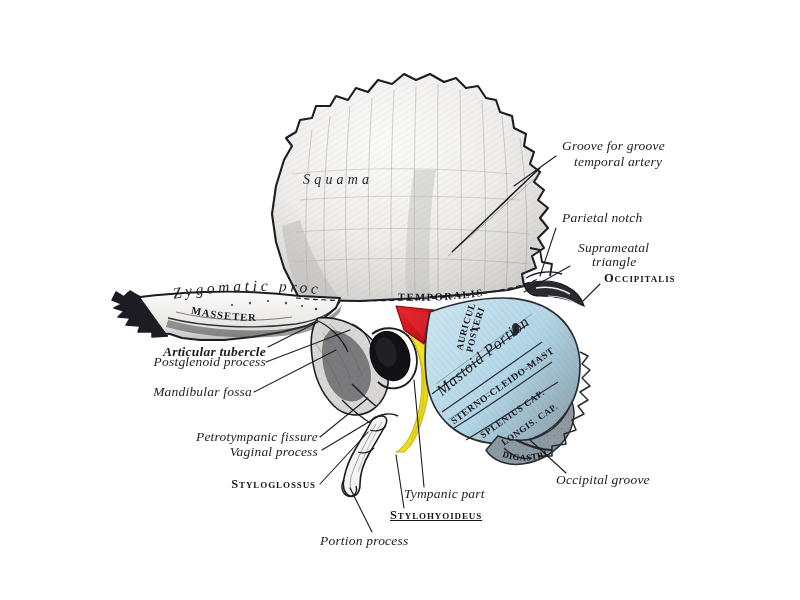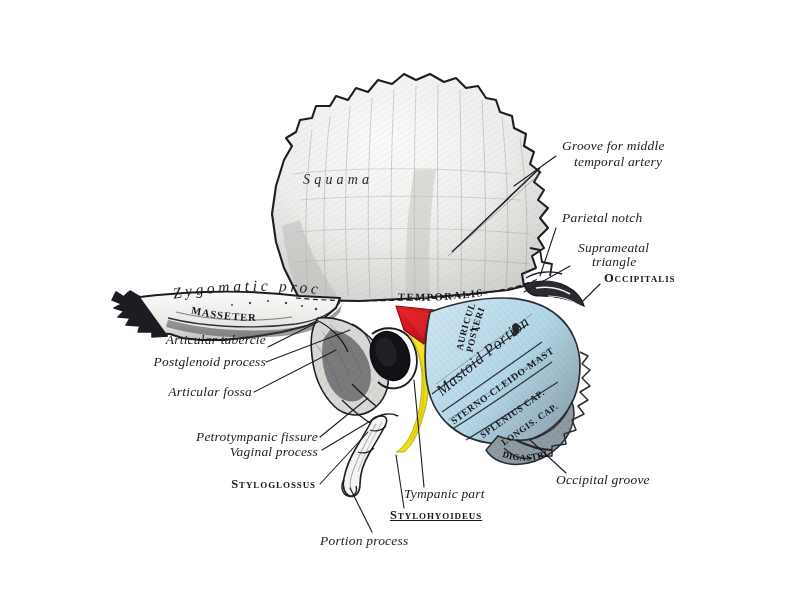--- a/index.html
+++ b/index.html
@@ -383,34 +383,34 @@
         <textPath href="#pAuric1" startOffset="2%">AURICULARIS</textPath>
       </text>
       <text font-family="Liberation Serif, serif" font-size="9.4" font-weight="700" fill="#15151b" letter-spacing="0.7">
         <textPath href="#pAuric2" startOffset="2%">POSTERIOR</textPath>
       </text>
     </g>
   </svg>
 
   <div class="lbl spaced" style="left:303px; top:172px;">Squama</div>
 
-  <div class="lbl italic" style="left:562px; top:138px;">Groove for middle</div>
+  <div class="lbl italic" style="left:562px; top:138px;">Groove for groove</div>
   <div class="lbl italic" style="left:574px; top:154px;">temporal artery</div>
 
   <div class="lbl italic" style="left:562px; top:210px;">Parietal notch</div>
 
   <div class="lbl italic" style="left:578px; top:240px;">Suprameatal</div>
   <div class="lbl italic" style="left:592px; top:254px;">triangle</div>
 
   <div class="lbl smallcaps" style="left:604px; top:271px;">Occipitalis</div>
 
-  <div class="lbl italic right" style="left:22px; top:332px; width:244px;">Articular tubercle</div>
+  <div class="lbl italic right" style="left:22px; top:344px; width:244px;font-weight:bold;">Articular tubercle</div>
   <div class="lbl italic right" style="left:22px; top:354px; width:244px;">Postglenoid process</div>
 
-  <div class="lbl italic right" style="left:22px; top:384px; width:230px;">Articular fossa</div>
+  <div class="lbl italic right" style="left:22px; top:384px; width:230px;">Mandibular fossa</div>
 
   <div class="lbl italic right" style="left:12px; top:429px; width:306px;">Petrotympanic fissure</div>
   <div class="lbl smallcaps right" style="left:130px; top:477px; width:186px;">Styloglossus</div>
 
   <div class="lbl italic right" style="left:12px; top:444px; width:306px;">Vaginal process</div>
 
   <div class="lbl smallcaps" style="left:390px; top:508px;text-decoration:underline;">Stylohyoideus</div>
 
   <div class="lbl italic" style="left:320px; top:533px;">Portion process</div>
 

